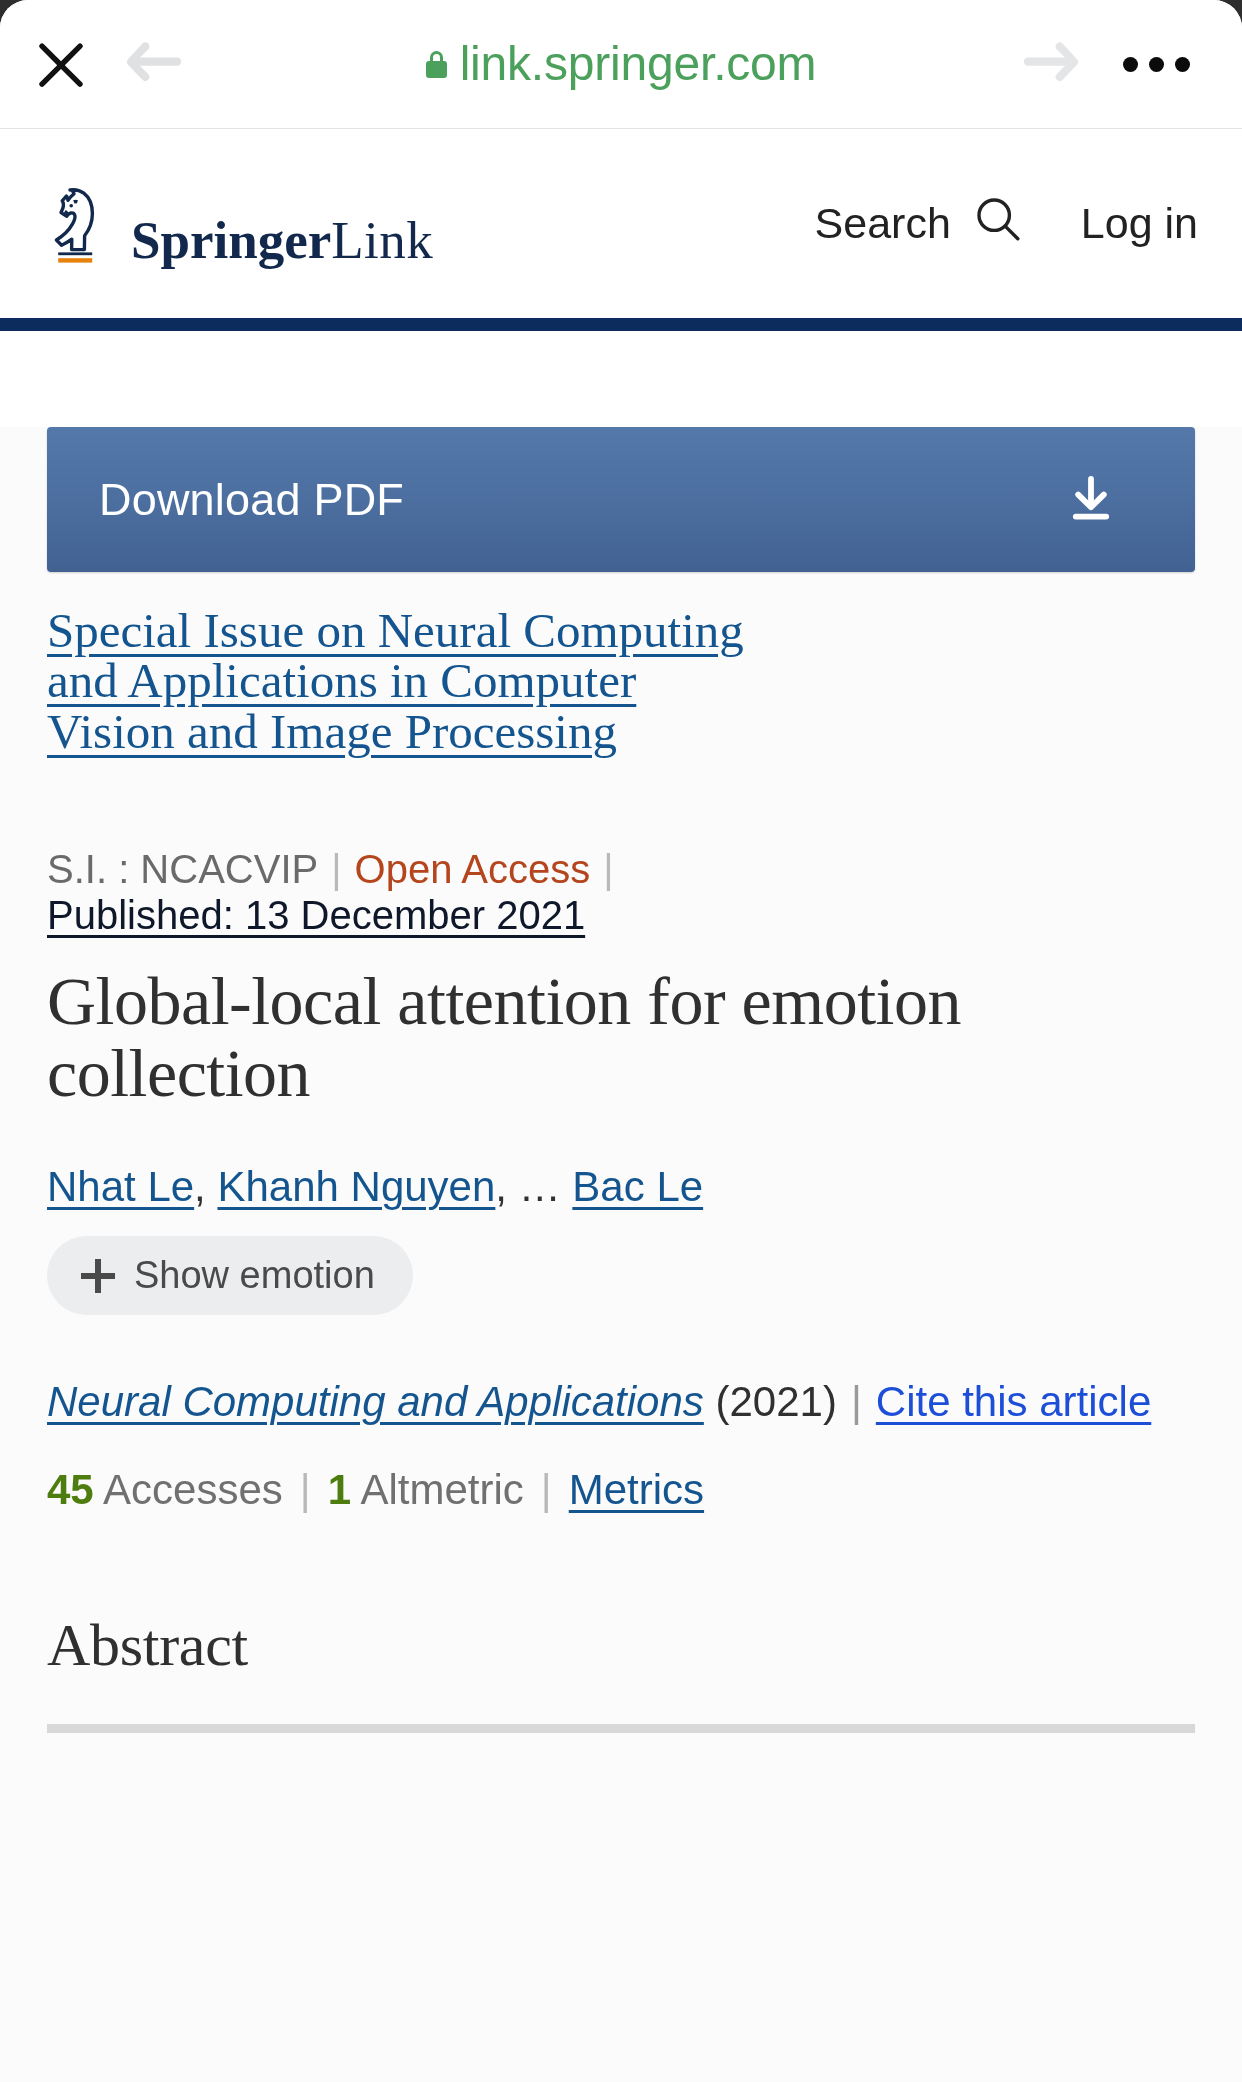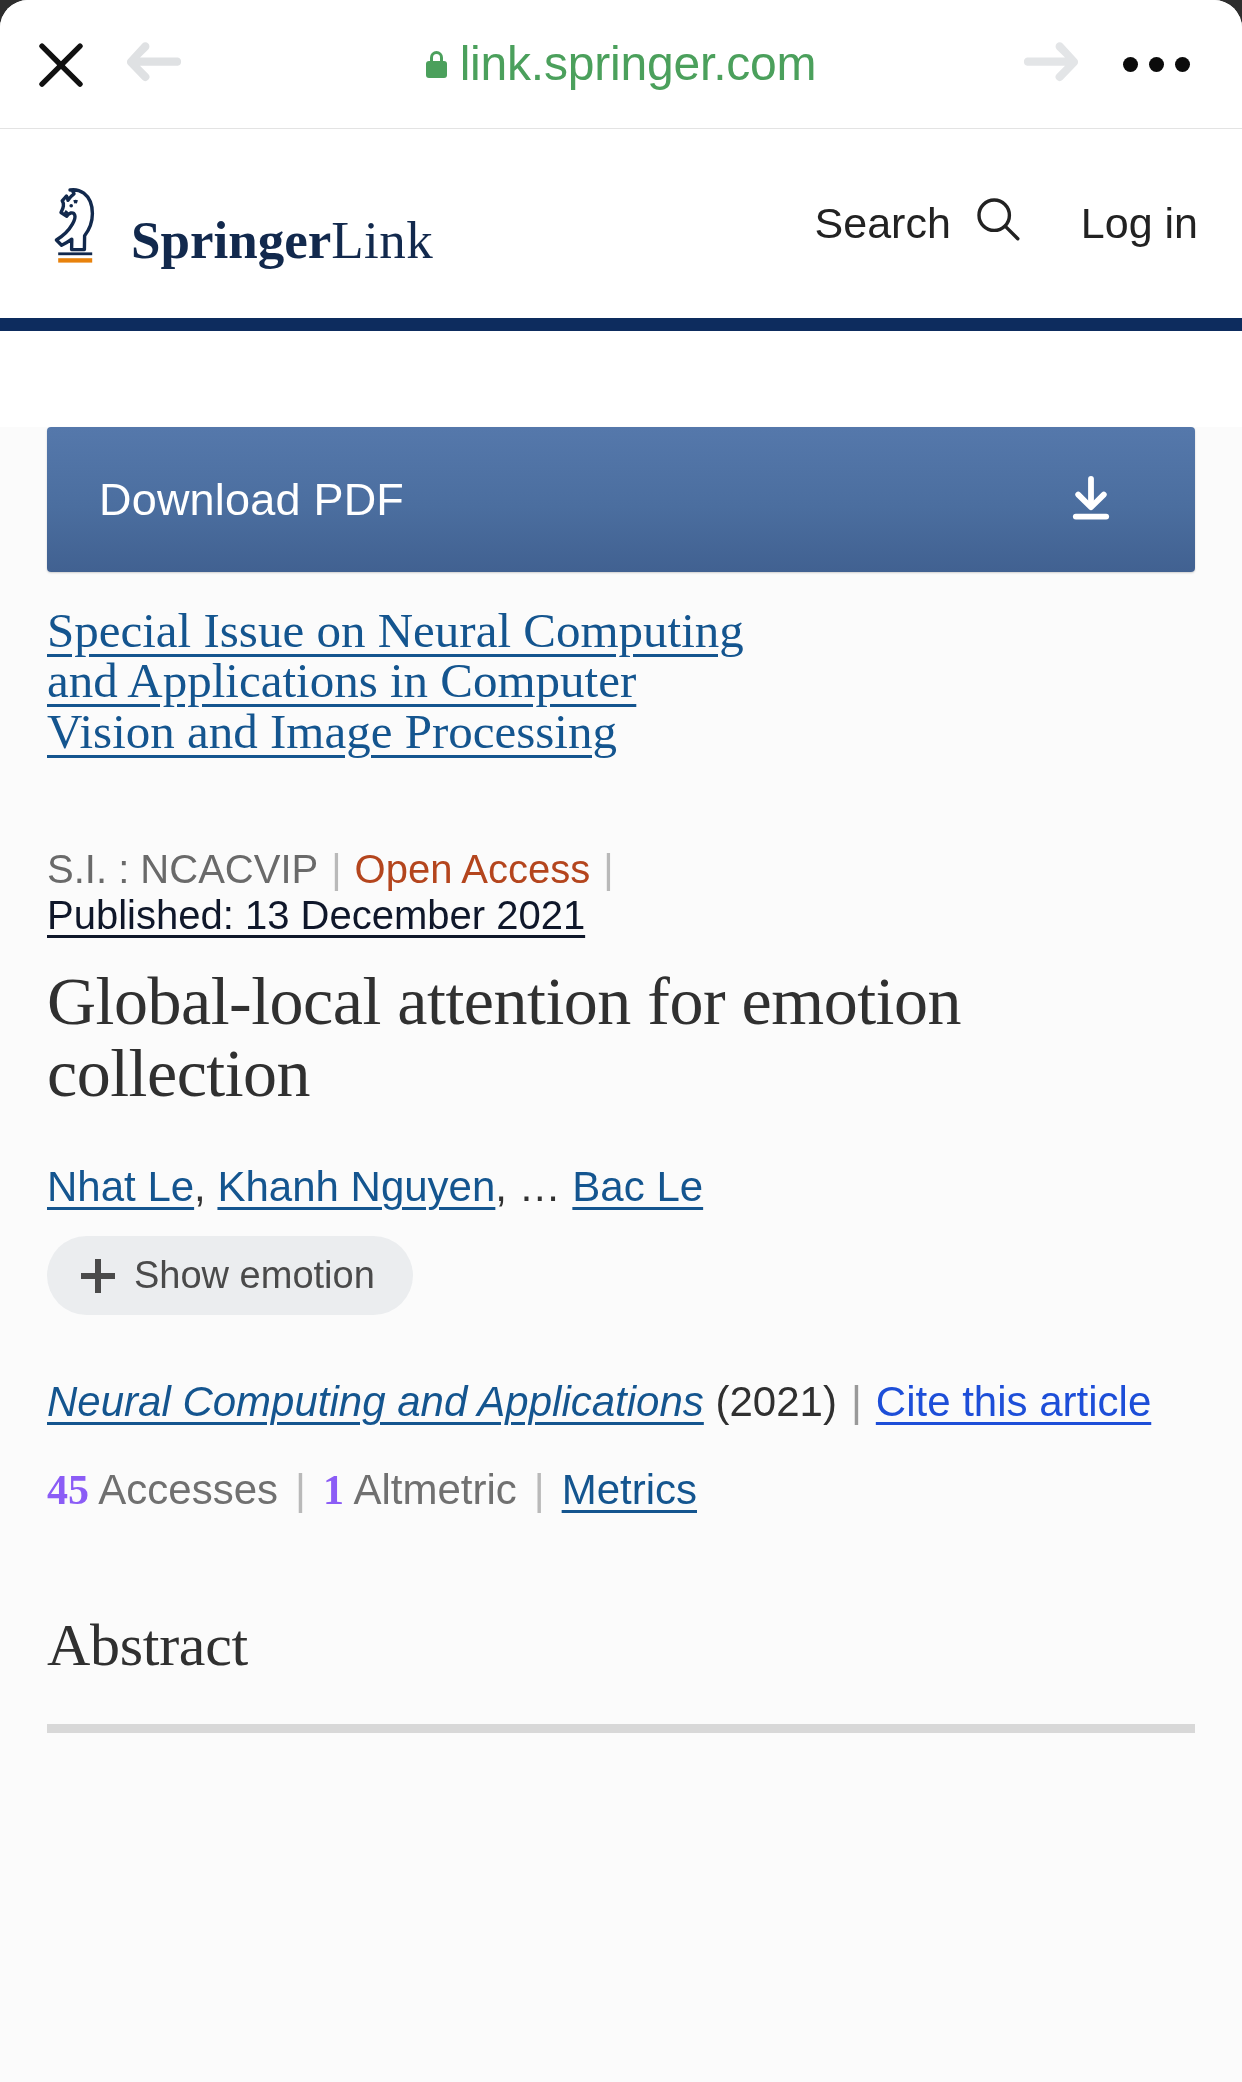--- a/index.html
+++ b/index.html
@@ -288,21 +288,21 @@
     text-decoration-thickness: 2.5px;
   }
 
   
   .metrics {
     margin-top: 36px;
     font-size: 42px;
     color: #707070;
     line-height: 1.2;
   }
-  .metrics b { color: #8b5cf6; font-weight: 700; font-family: Liberation Serif, serif; }
+  .metrics b { color: #4d7c0f; font-weight: 700; }
   .metrics .sep { color: #b9b9b9; padding: 0 17px; font-weight: 300; }
   .metrics .metrics-link {
     color: #14558f;
     text-decoration: underline;
     text-underline-offset: 6px;
     text-decoration-thickness: 2.5px;
   }
 
   
   .abstract-heading {

